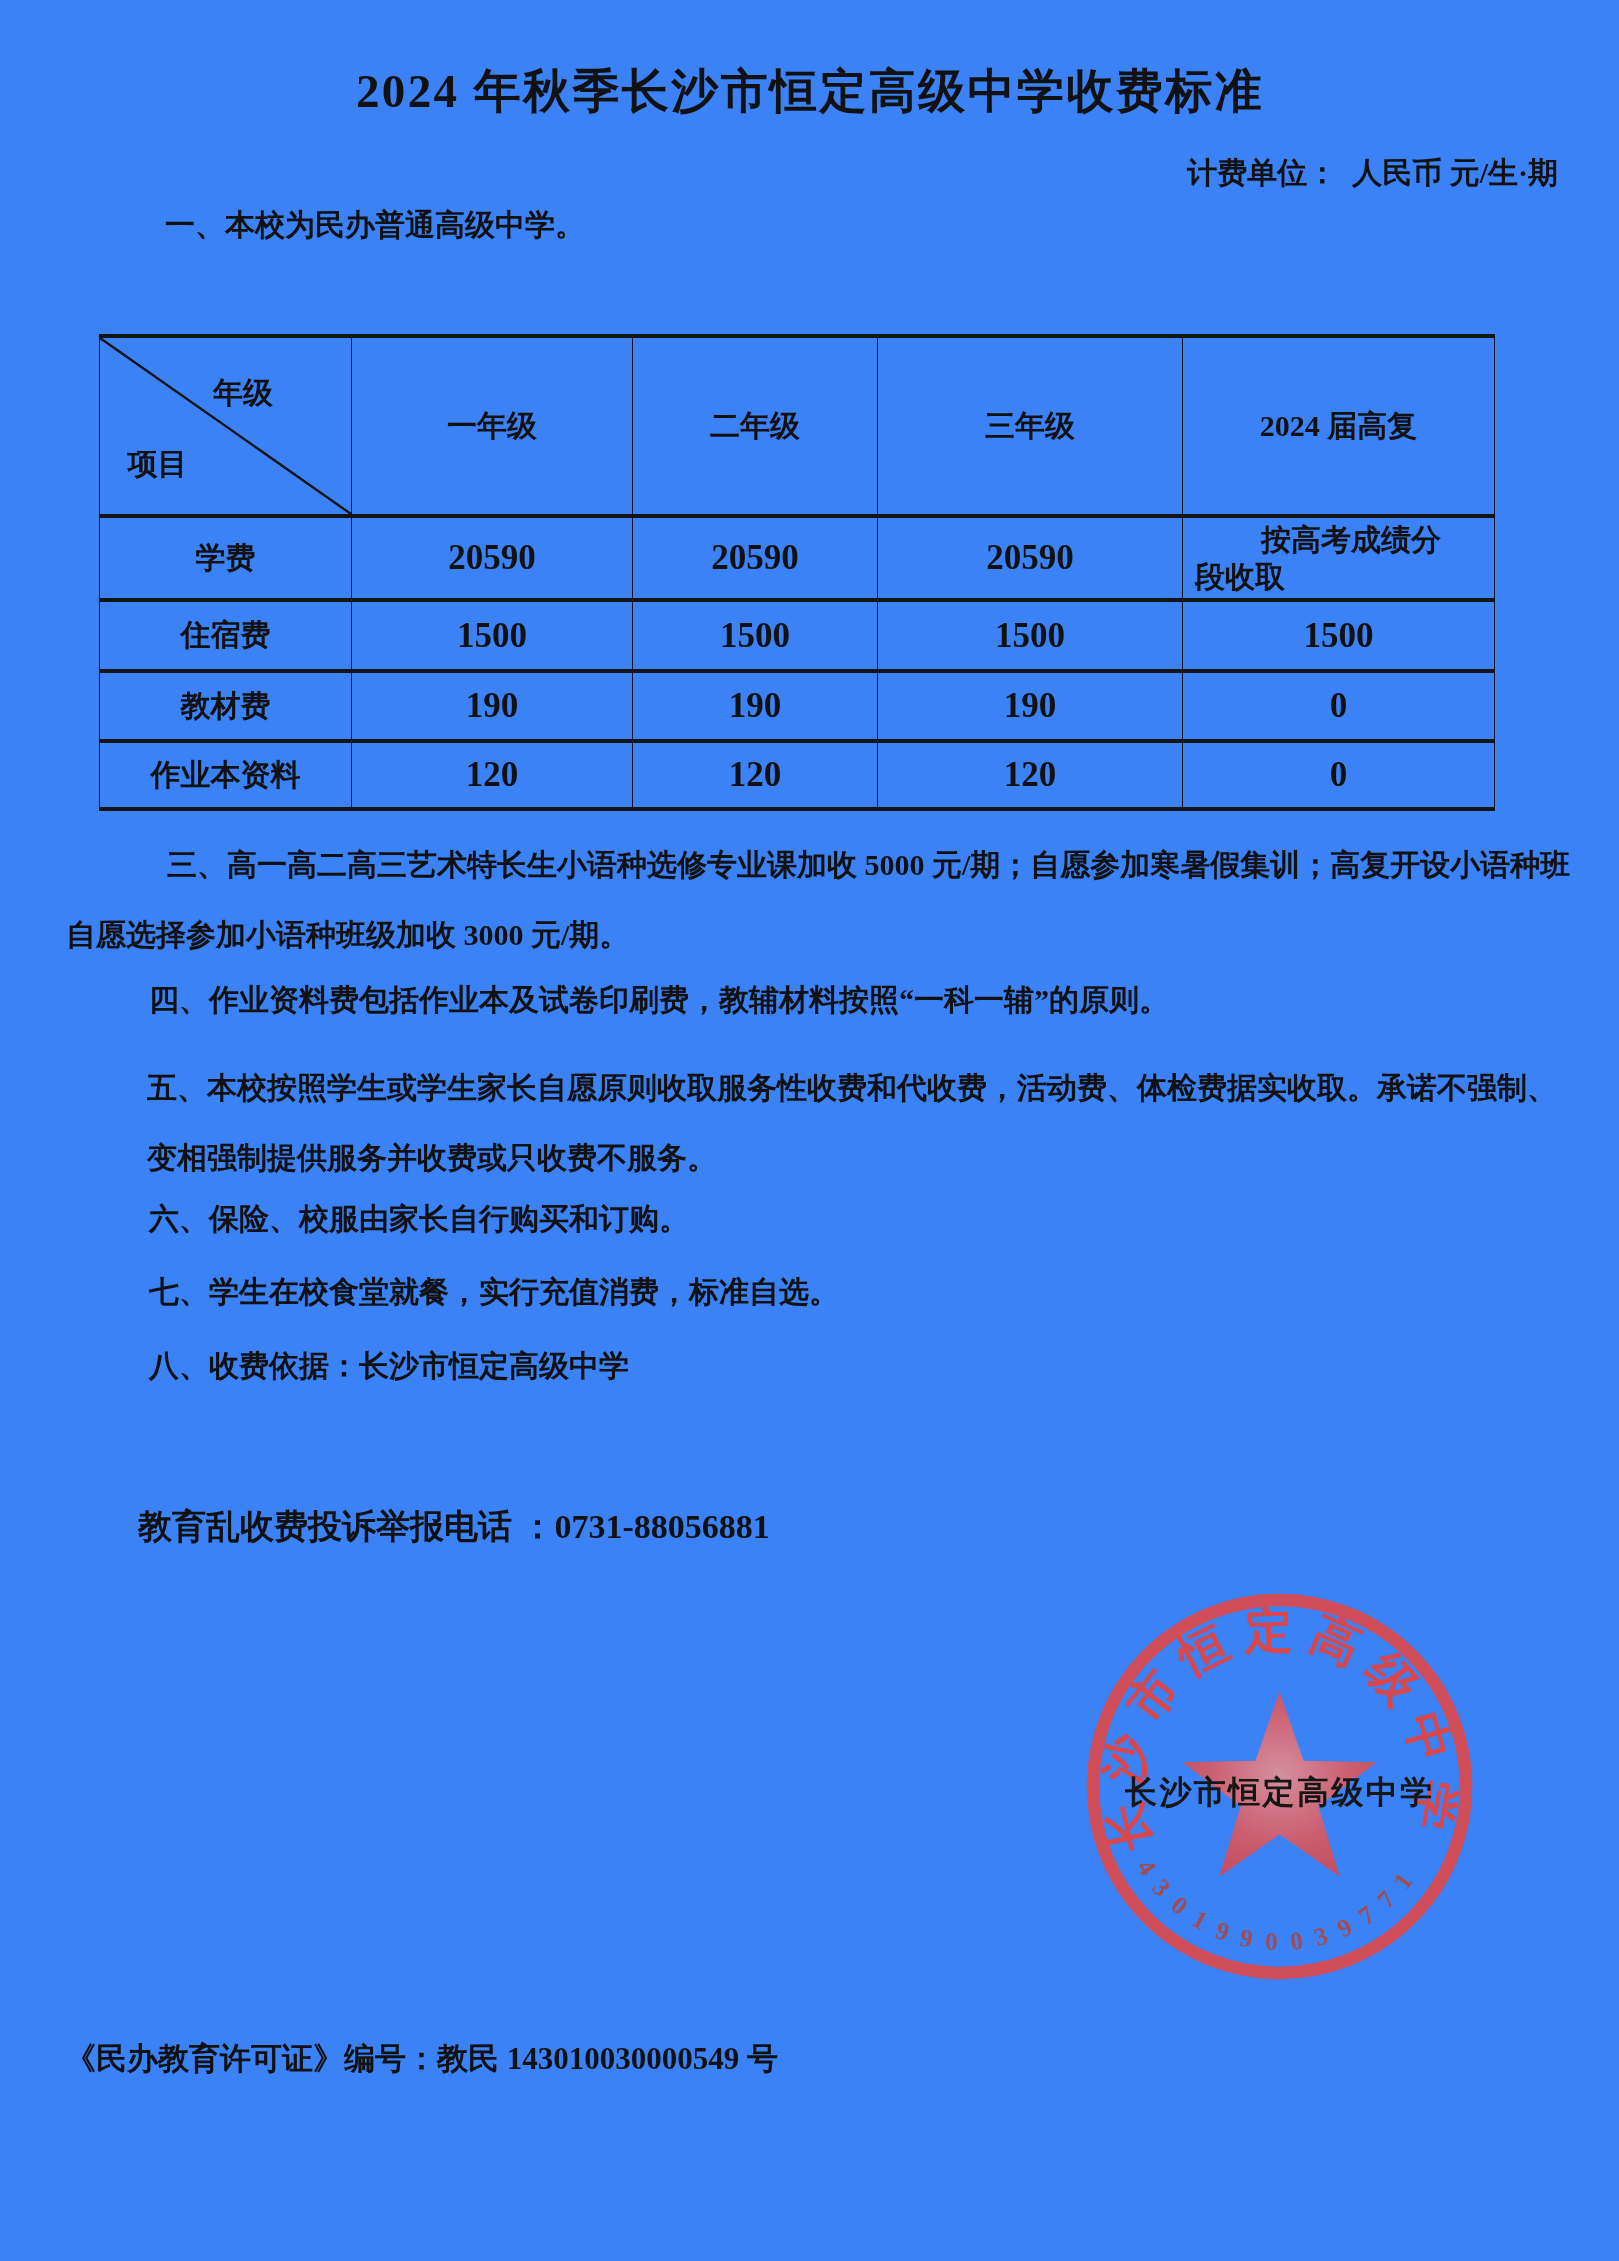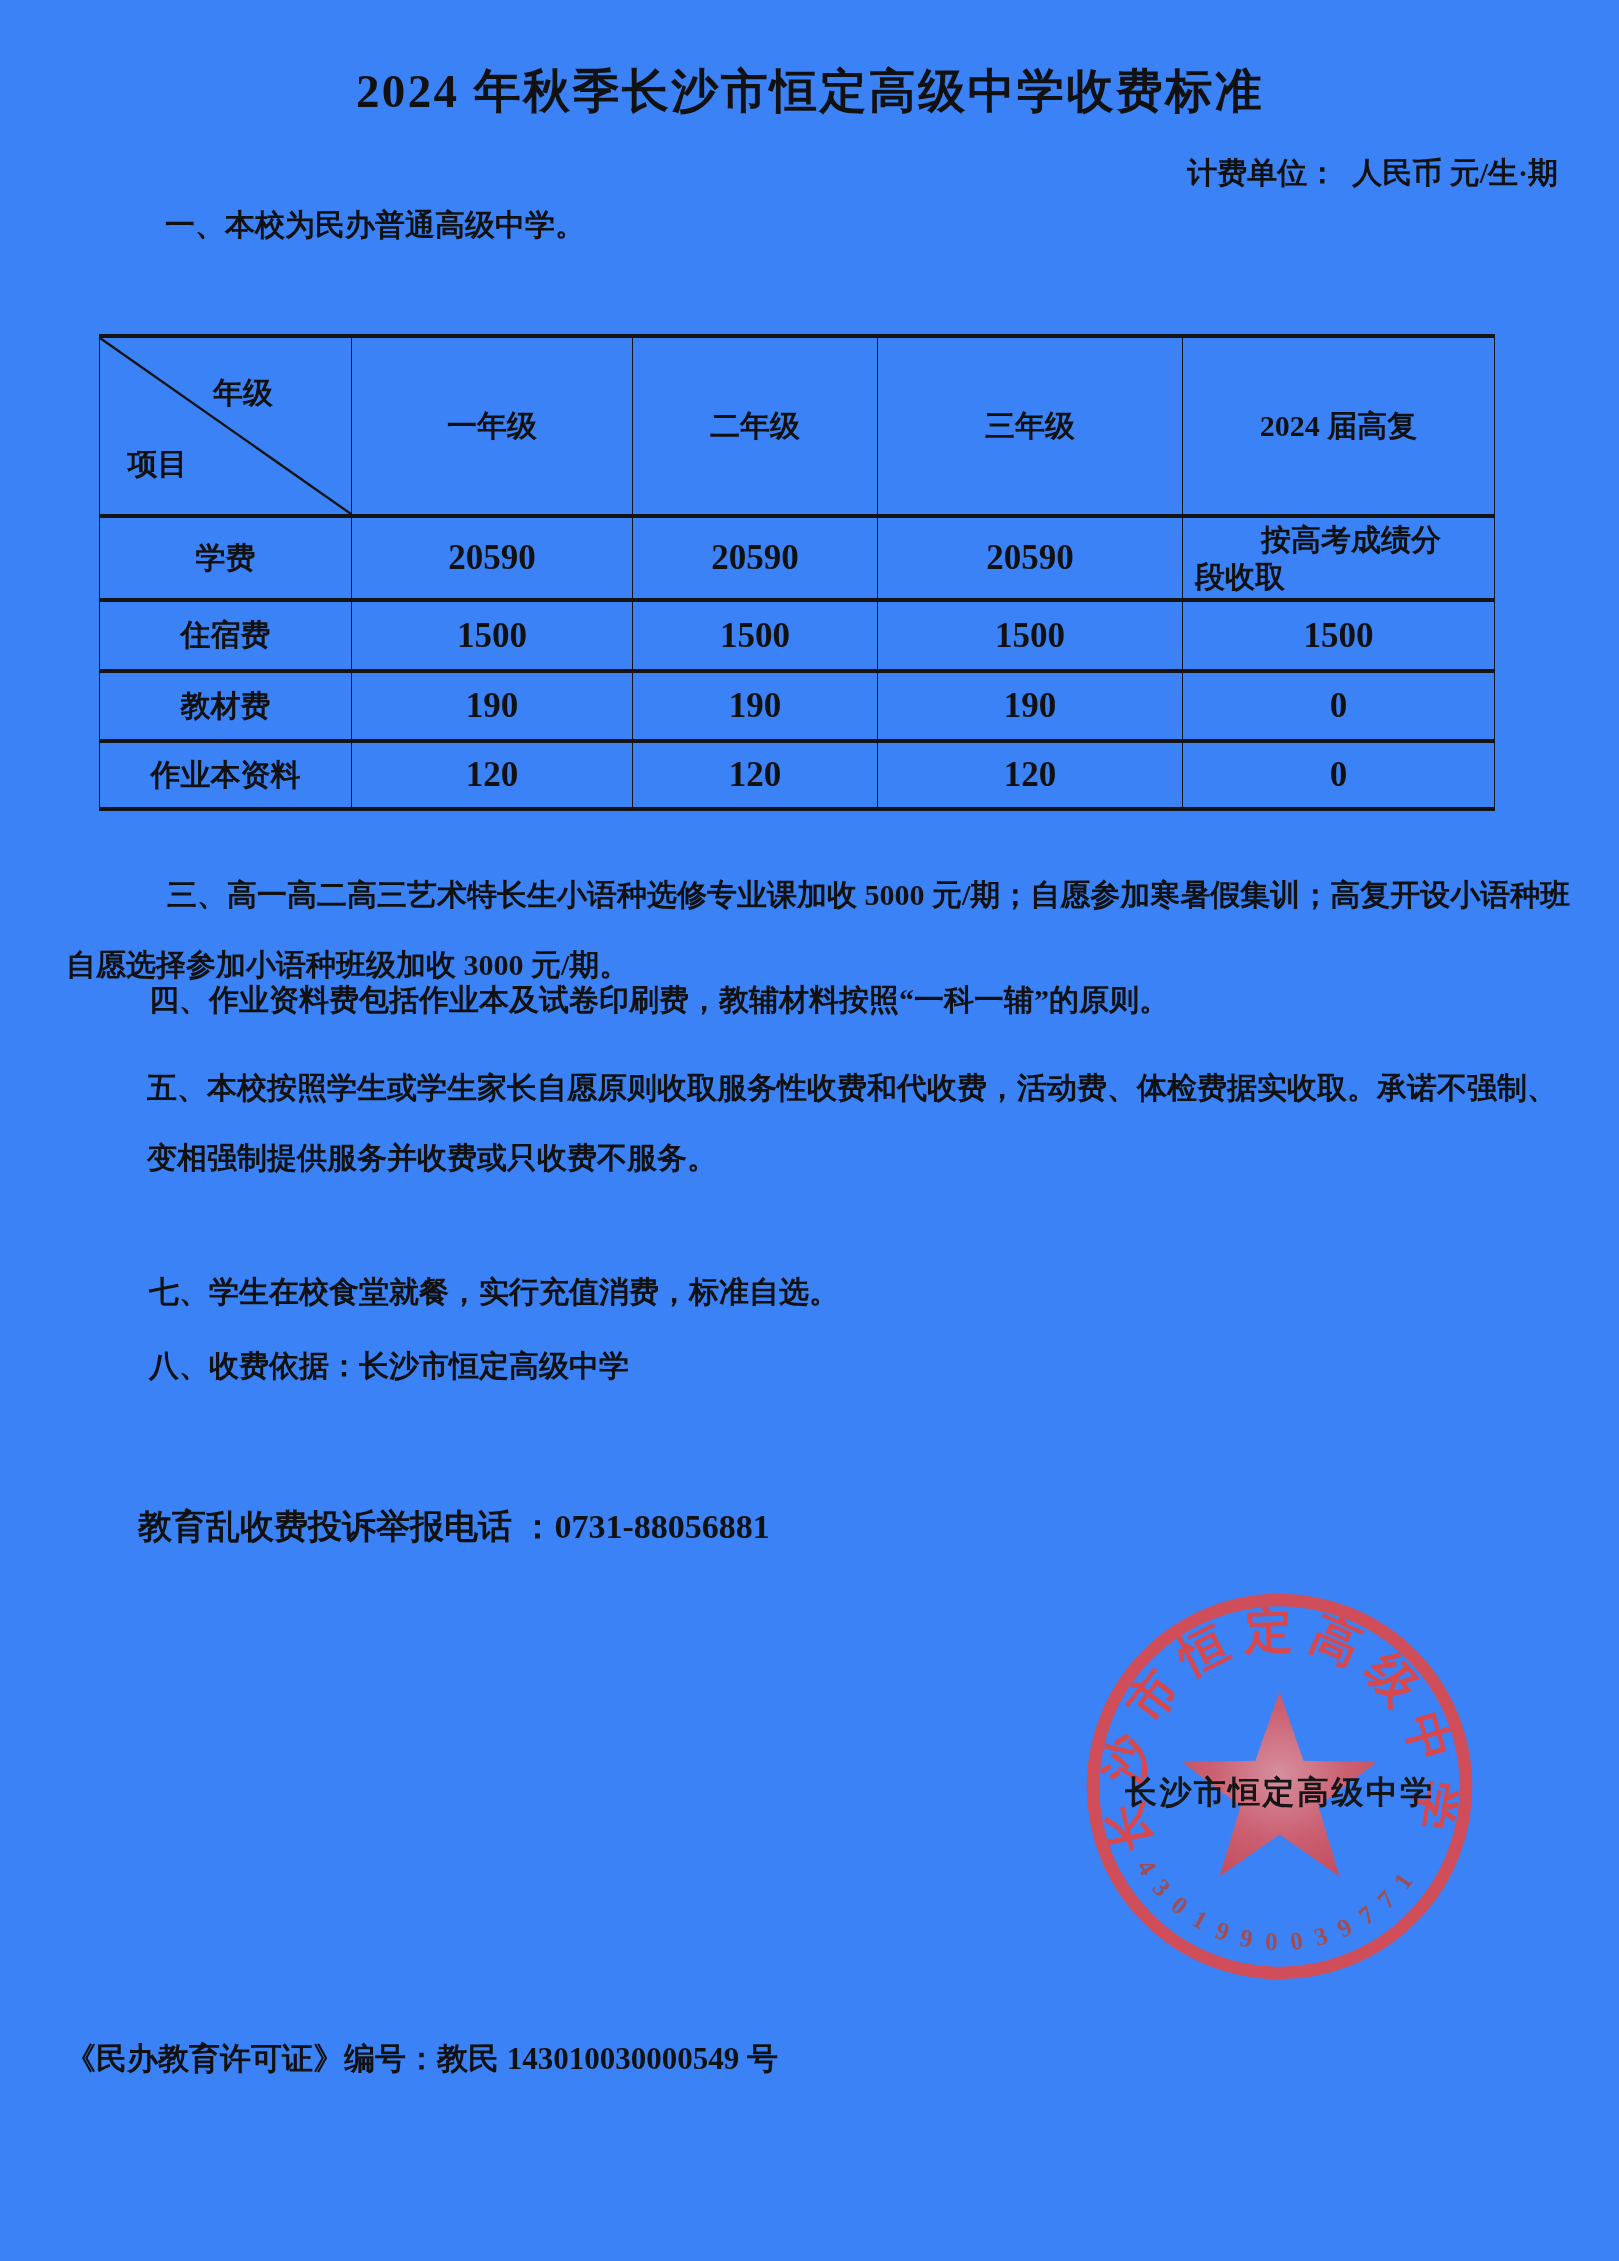--- a/index.html
+++ b/index.html
@@ -15,21 +15,21 @@
     font-size:47px; font-weight:700; letter-spacing:2.4px; white-space:nowrap;
   }
   .unit-note {
     right:62px; top:153px; font-size:30px; font-weight:700; white-space:pre;
   }
   .para { font-size:30px; font-weight:600; line-height:1.32; }
   .para.two-line { line-height:70px; }
 
   .item1 { left:165px; top:205px; white-space:nowrap; }
   .item2 { left:165px; top:287px; white-space:nowrap; }
-  .item3 { left:66px; top:860px; width:1520px; text-indent:101px; line-height:70px; }
+  .item3 { left:66px; top:830px; width:1520px; text-indent:101px; line-height:70px; }
   .item4 { left:149px; top:980px; white-space:nowrap; }
   .item5 { left:147px; top:1053px; width:1424px; line-height:71px; }
   .item6 { left:149px; top:1199px; white-space:nowrap; }
   .item7 { left:149px; top:1272px; white-space:nowrap; }
   .item8 { left:149px; top:1346px; white-space:nowrap; }
 
   .phone-line   { left:138px; top:1484px; font-size:34px; font-weight:700; white-space:pre;margin-top:20px; }
   .license-line { left:65px; top:2038px; font-size:31px; font-weight:700; white-space:pre; }
 
   
@@ -126,20 +126,21 @@
       <td class="num">120</td>
       <td class="num">120</td>
       <td class="num">0</td>
     </tr>
   </tbody>
     </table>
 
   <div class="abs para two-line item3">三、高一高二高三艺术特长生小语种选修专业课加收 5000 元/期；自愿参加寒暑假集训；高复开设小语种班自愿选择参加小语种班级加收 3000 元/期。</div>
   <div class="abs para item4">四、作业资料费包括作业本及试卷印刷费，教辅材料按照“一科一辅”的原则。</div>
   <div class="abs para two-line item5">五、本校按照学生或学生家长自愿原则收取服务性收费和代收费，活动费、体检费据实收取。承诺不强制、变相强制提供服务并收费或只收费不服务。</div>
+  <div class="abs para item6">六、保险、校服由家长自行购买和订购。</div>
   <div class="abs para item7">七、学生在校食堂就餐，实行充值消费，标准自选。</div>
   <div class="abs para item8">八、收费依据：长沙市恒定高级中学</div>
 
   <div class="abs phone-line">教育乱收费投诉举报电话 ：0731-88056881</div>
 
   <svg class="abs seal-svg" viewBox="0 0 680 680">
     <defs>
       <radialGradient id="starGrad" cx="50%" cy="45%" r="65%">
         <stop offset="0%" stop-color="#eb9193"></stop>
         <stop offset="55%" stop-color="#de5a5e"></stop>

